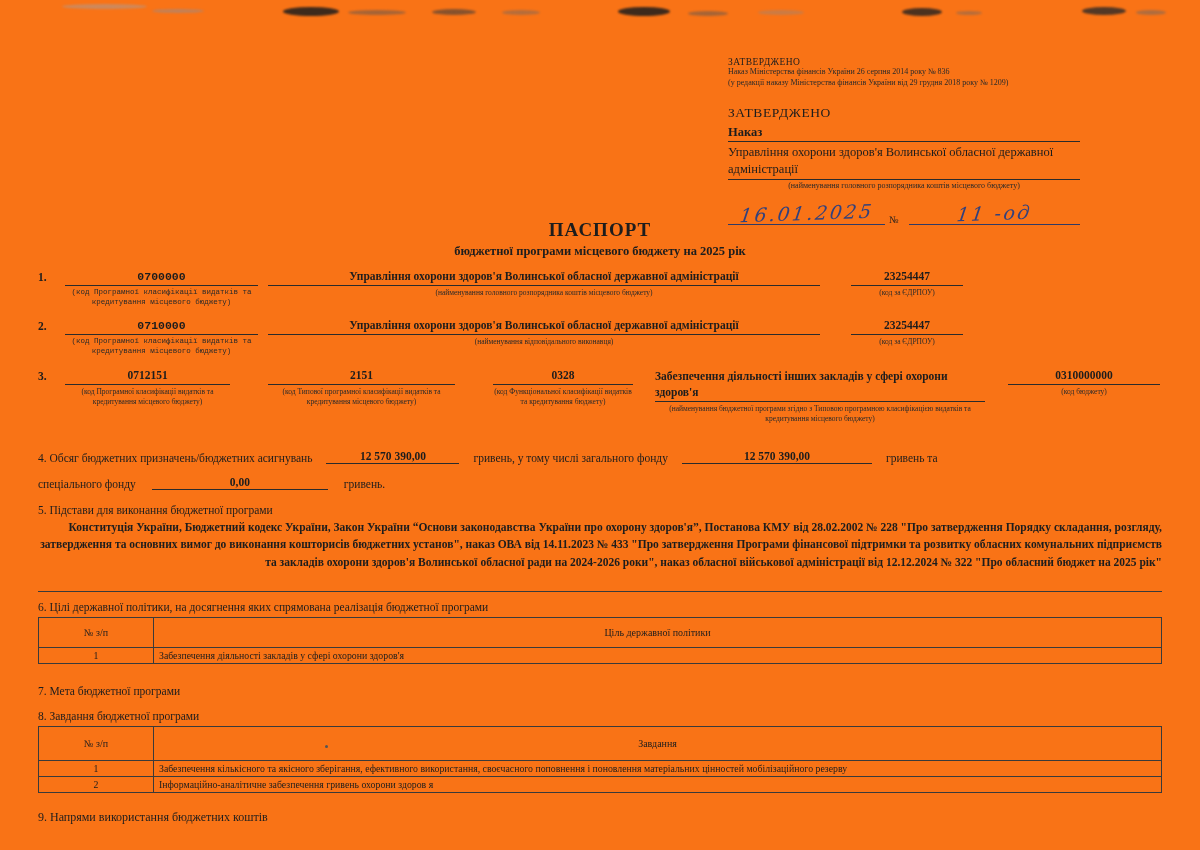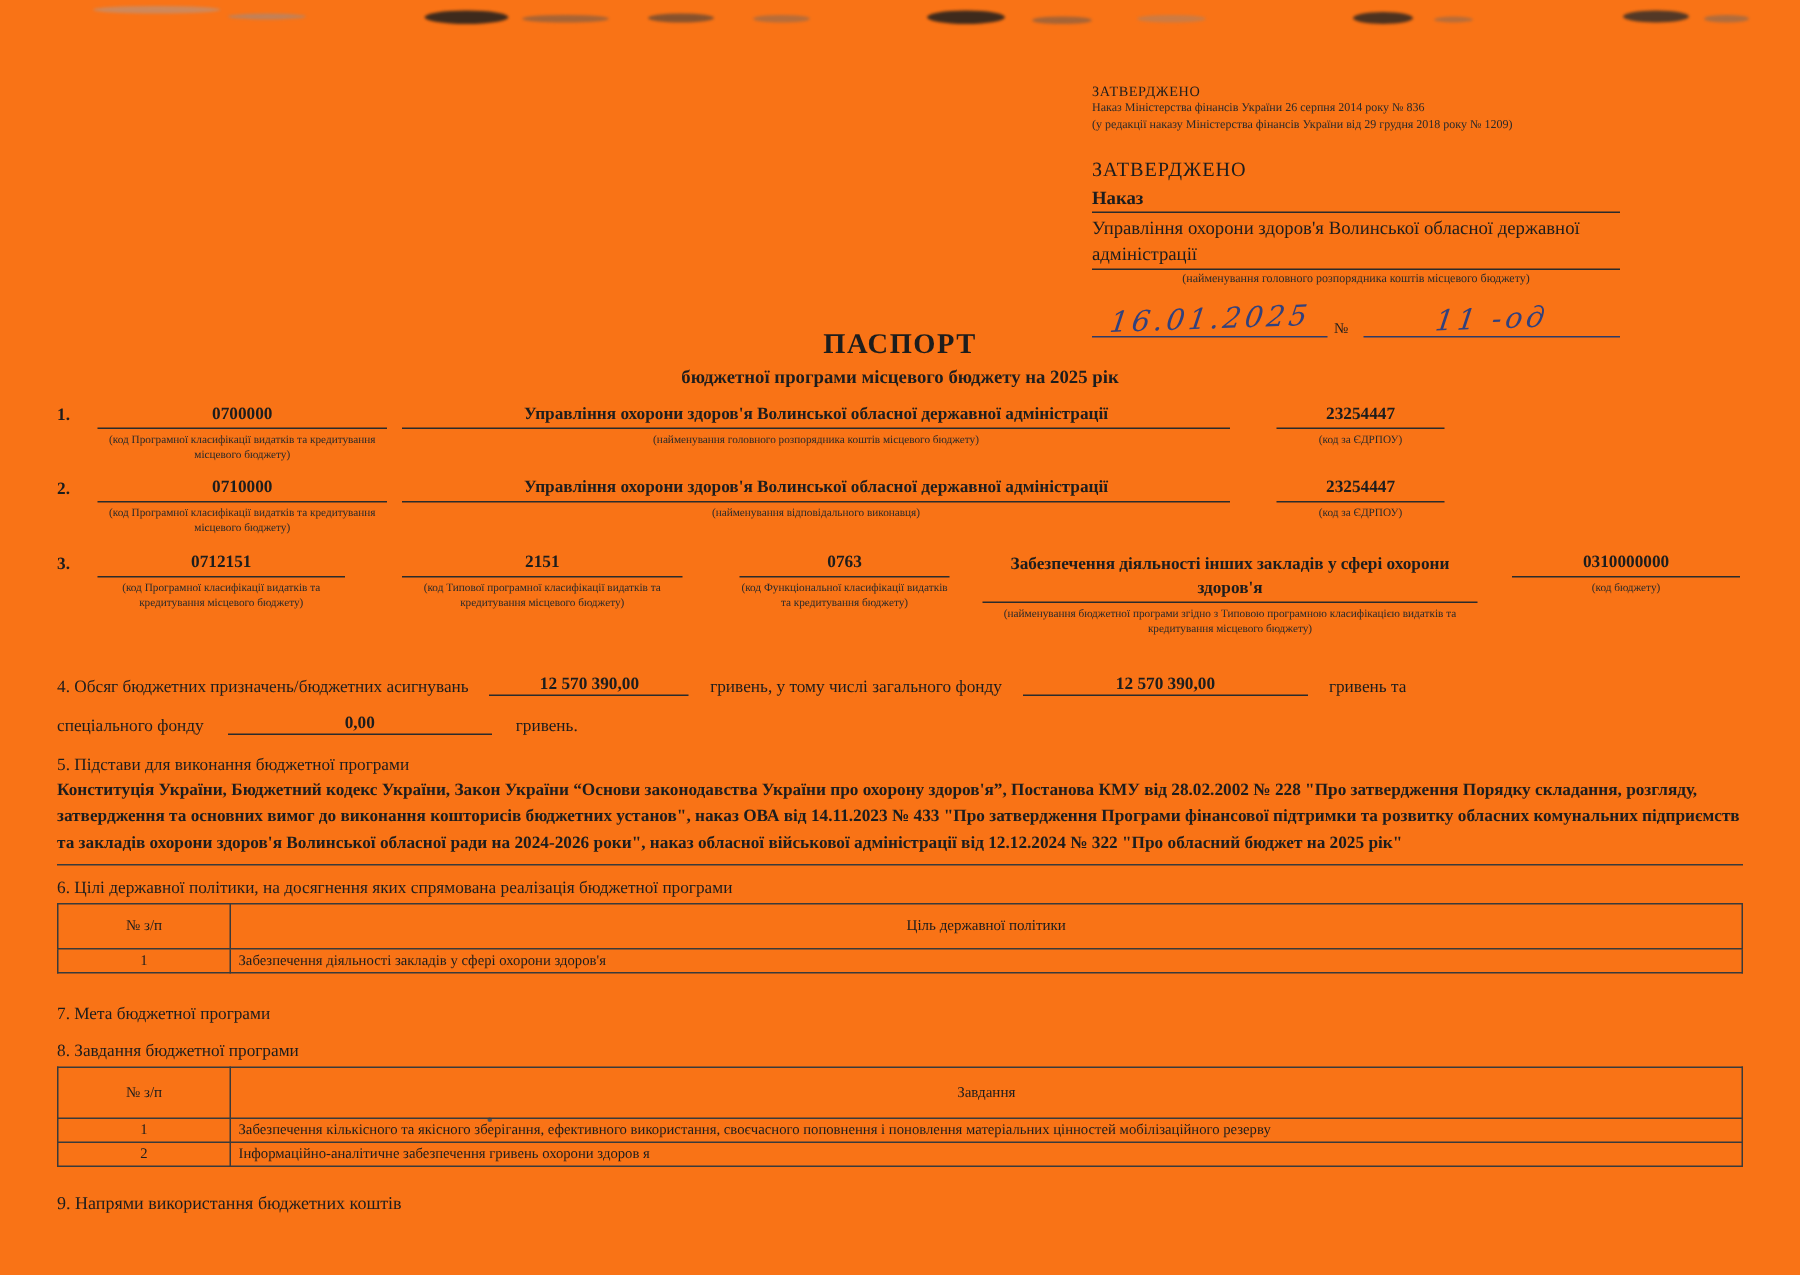--- a/index.html
+++ b/index.html
@@ -41,23 +41,23 @@
   .prow{display:flex;align-items:flex-start;}
   .prow1{margin-top:11px;}
   .prow2{margin-top:12px;}
   .prow3{margin-top:13px;}
   .pnum{width:27px;font-size:11.5px;font-weight:bold;flex:none;padding-top:1px;}
   .pcol{flex:none;}
   .pval{
     font-size:11.5px;font-weight:bold;text-align:center;
     border-bottom:1.3px solid #2b2b2b;padding-bottom:1px;min-height:14px;
   }
-  .pval.left{text-align:center;}
+  .pval.left{text-align:left;}
   .plabel{font-size:7.5px;line-height:9.5px;text-align:center;margin-top:2px;color:#2a2a2a;}
-  .w-code{width:193px;}
+  .w-code{width:193px;font-family:Liberation Mono, monospace;}
   .w-name{width:552px;margin-left:10px;}
   .w-edr{width:112px;margin-left:31px;}
   .w3-1{width:165px;}
   .w3-2{width:187px;margin-left:38px;}
   .w3-3{width:140px;margin-left:38px;}
   .w3-4{width:330px;margin-left:22px;}
   .w3-5{width:152px;margin-left:23px;}
   .two-line{min-height:31px;line-height:15.5px;}
 
   
@@ -70,21 +70,21 @@
   }
   .a1{width:133px;margin:0 14px;}
   .a2{width:190px;margin:0 14px;}
   .a3{width:176px;margin:0 16px;}
 
   
   .s5{margin-top:14px;}
   .s5 .hd{font-size:11.5px;}
   .s5 .body{
     margin-top:3px;font-size:11.5px;font-weight:bold;line-height:17.3px;
-    text-align:left;border-bottom:1px solid #3a3a3a;padding-bottom:5px;
+    text-align:right;border-bottom:1px solid #3a3a3a;padding-bottom:20px;
   }
 
   
   .sec-hd{font-size:11.5px;}
   .s6{margin-top:9px;}
   .s8{margin-top:13px;}
   table.ptable{
     width:100%;border-collapse:collapse;margin-top:4px;
     font-size:10px;
   }
@@ -186,21 +186,21 @@
       <span class="pnum">3.</span>
       <div class="pcol w3-1">
         <div class="pval">0712151</div>
         <div class="plabel">(код Програмної класифікації видатків та кредитування місцевого бюджету)</div>
       </div>
       <div class="pcol w3-2">
         <div class="pval">2151</div>
         <div class="plabel">(код Типової програмної класифікації видатків та кредитування місцевого бюджету)</div>
       </div>
       <div class="pcol w3-3">
-        <div class="pval">0763</div>
+        <div class="pval">0328</div>
         <div class="plabel">(код Функціональної класифікації видатків та кредитування бюджету)</div>
       </div>
       <div class="pcol w3-4">
         <div class="pval left two-line">Забезпечення діяльності інших закладів у сфері охорони здоров'я</div>
         <div class="plabel">(найменування бюджетної програми згідно з Типовою програмною класифікацією видатків та кредитування місцевого бюджету)</div>
       </div>
       <div class="pcol w3-5">
         <div class="pval">0310000000</div>
         <div class="plabel">(код бюджету)</div>
       </div>

